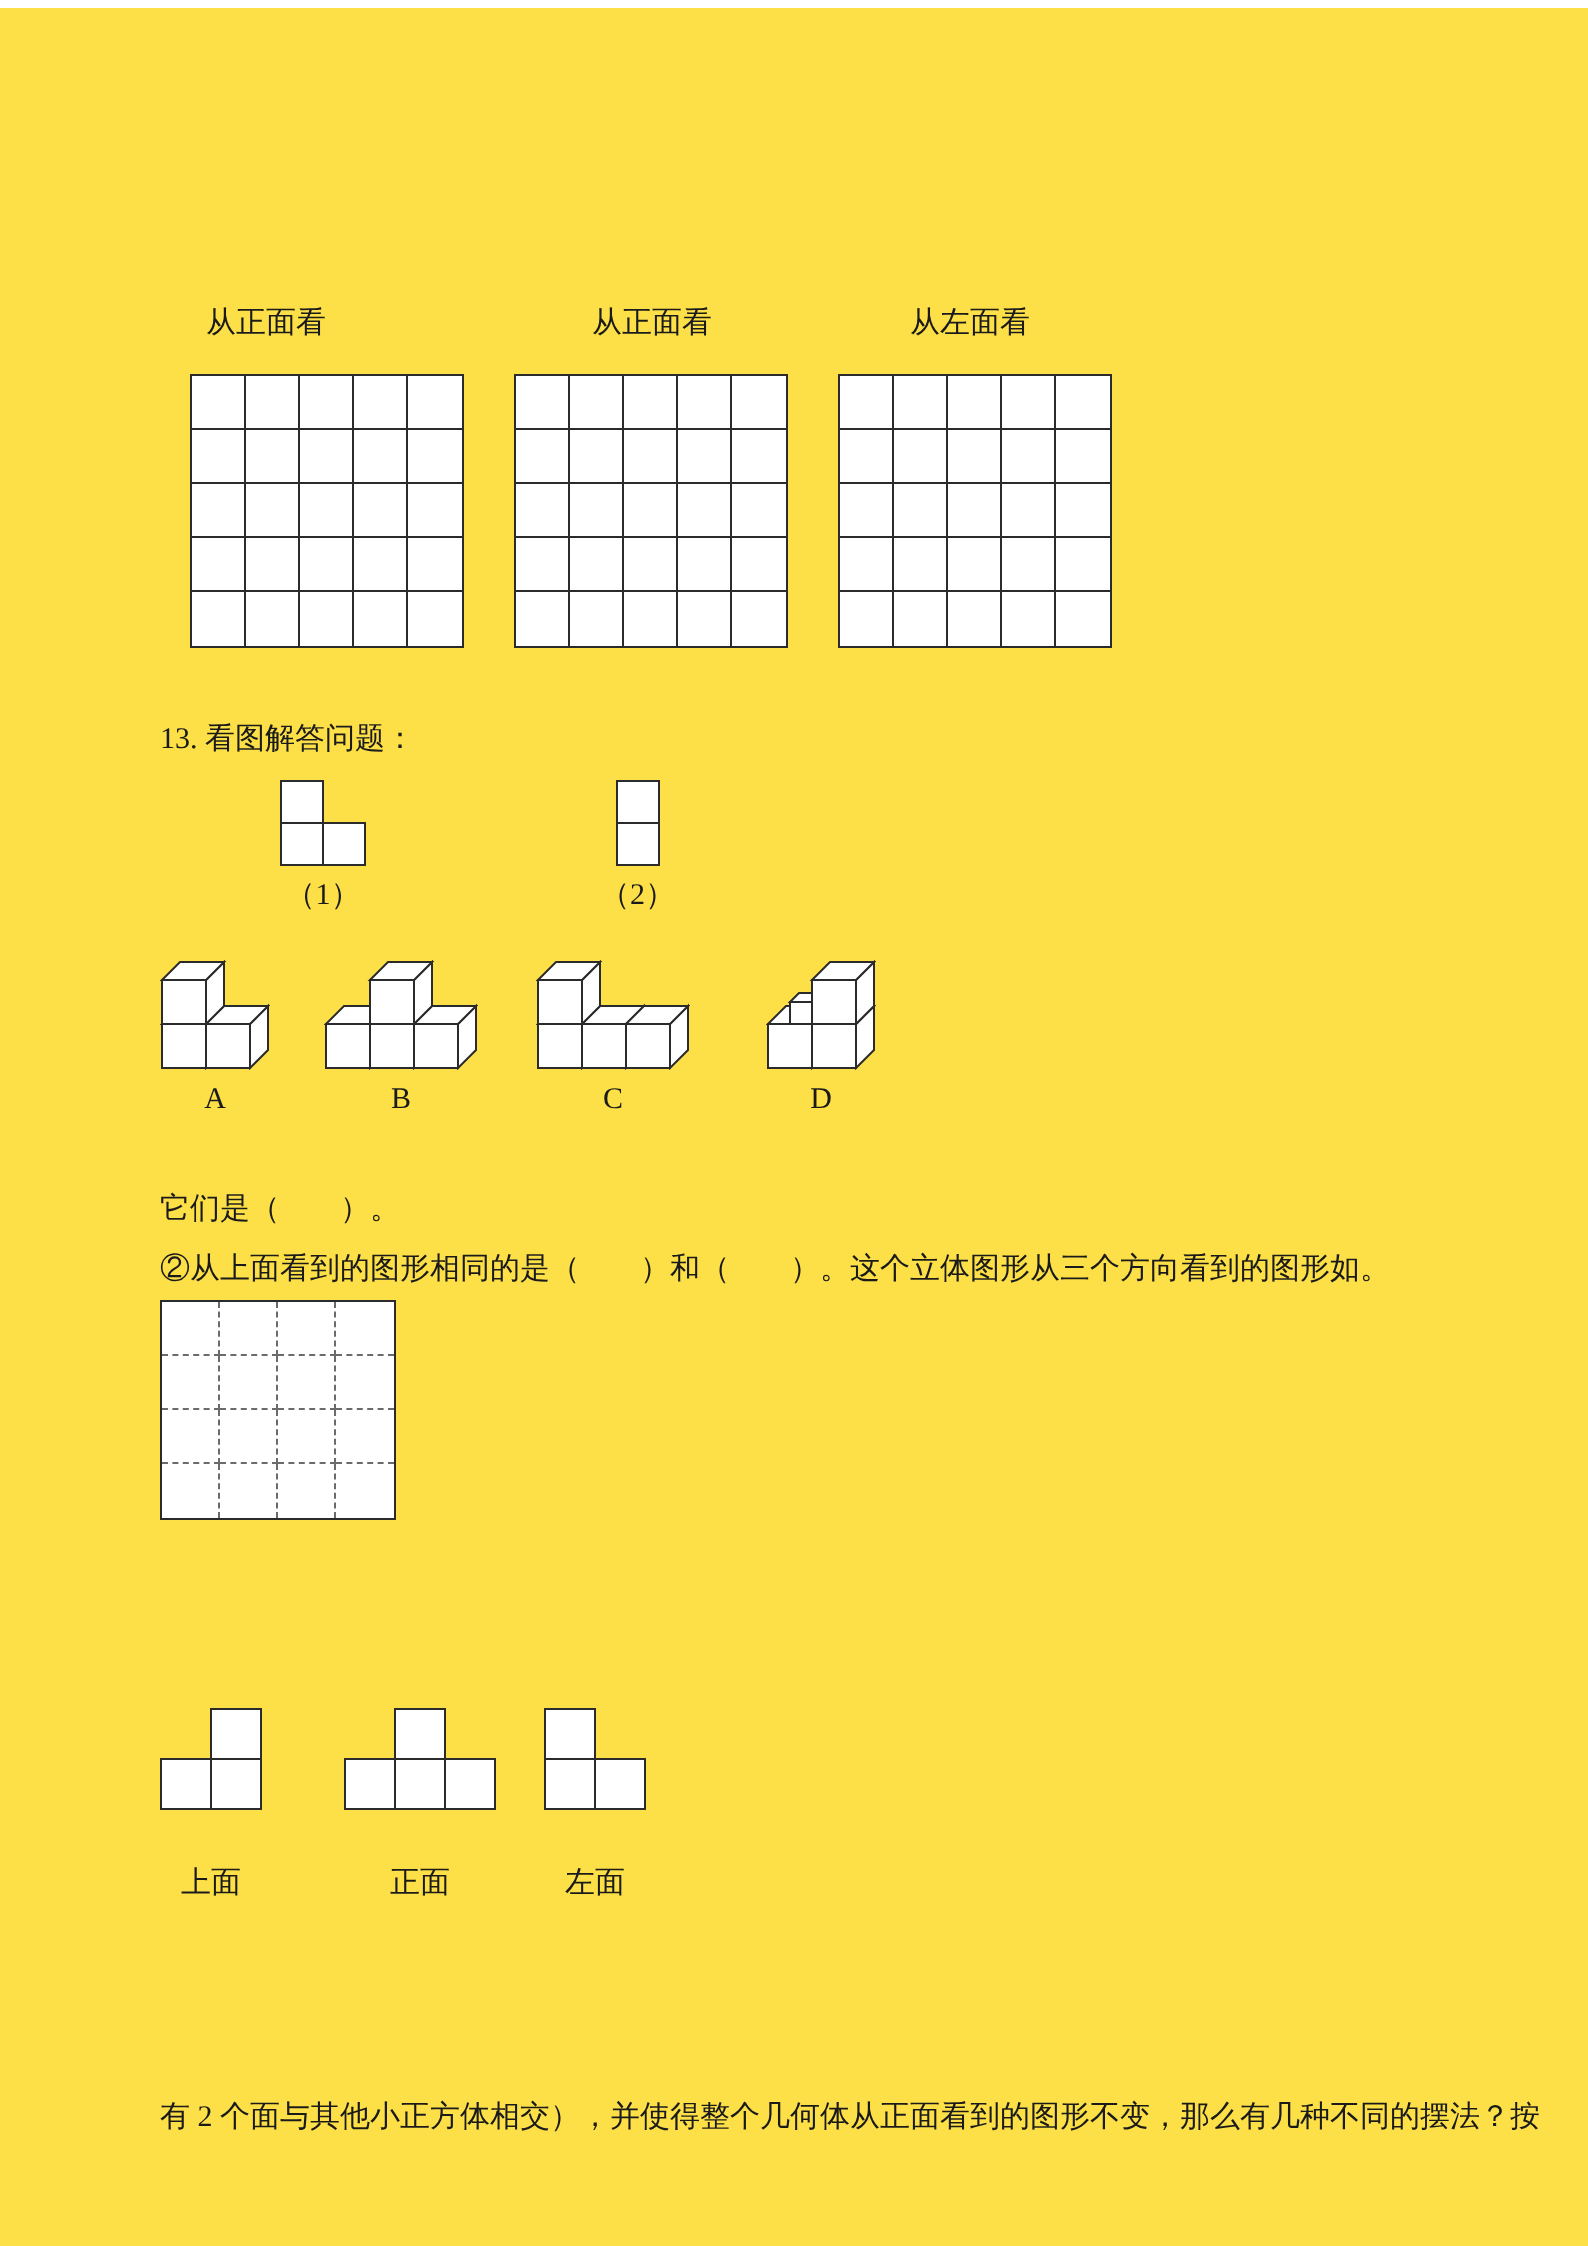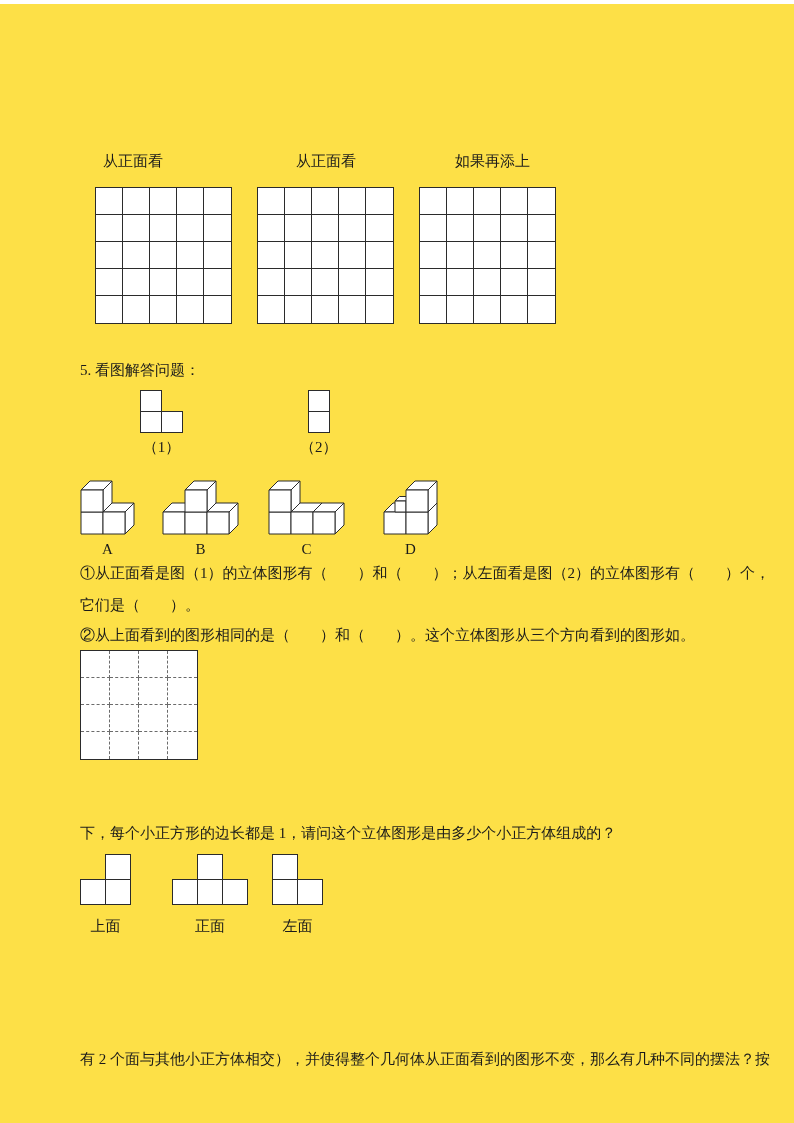--- a/index.html
+++ b/index.html
@@ -17,31 +17,31 @@
   .gc { border-right:1px solid #2b2b2b; border-bottom:1px solid #2b2b2b; }
   .gc.lc { border-right:none; }
   .gc.lr { border-bottom:none; }
   .gc.dash { border-right-style:dashed; border-bottom-style:dashed; border-color:#6b6b6b; }
   .gc.dash.lc { border-right:none; }
   .gc.dash.lr { border-bottom:none; }
   .poly { position:relative; }
   .pcell { position:absolute; background:#fff; border:1px solid #2b2b2b; }
   .figwrap { display:flex; flex-direction:column; align-items:center; gap:5px; }
   .figwrap.cubes { gap:2px; }
-  .figwrap.views { gap:12px; }
+  .figwrap.views { gap:27px; }
   .cface { fill:#ffffff; stroke:#2b2b2b; stroke-width:1; }
 </style>
 </head>
 <body>
 
 <div class="page">
 
   <div class="abs lbl" style="left:103px;top:148px">从正面看</div>
   <div class="abs lbl" style="left:296px;top:148px">从正面看</div>
-  <div class="abs lbl" style="left:455px;top:148px">如果再添上</div>
+  <div class="abs lbl" style="left:455px;top:148px">从左面看</div>
 
   <div class="abs vgrid" style="left: 95px; top: 183px; grid-template-columns: repeat(5, 27px); grid-template-rows: repeat(5, 27px);">
       <div class="gc"></div>
       <div class="gc"></div>
       <div class="gc"></div>
       <div class="gc"></div>
       <div class="gc lc"></div>
       <div class="gc"></div>
       <div class="gc"></div>
       <div class="gc"></div>
@@ -111,21 +111,21 @@
       <div class="gc"></div>
       <div class="gc"></div>
       <div class="gc lc"></div>
       <div class="gc lr"></div>
       <div class="gc lr"></div>
       <div class="gc lr"></div>
       <div class="gc lr"></div>
       <div class="gc lc lr"></div>
     </div>
 
-  <div class="abs txt" style="left:80px;top:355px">5. 看图解答问题：</div>
+  <div class="abs txt" style="left:80px;top:355px">13. 看图解答问题：</div>
 
   <div class="abs figwrap" style="left:140px;top:386px">
     <div class="poly" style="width: 43px; height: 43px;">
         <div class="pcell" style="left: 0px; top: 0px; width: 22px; height: 22px;"></div>
         <div class="pcell" style="left: 0px; top: 21px; width: 22px; height: 22px;"></div>
         <div class="pcell" style="left: 21px; top: 21px; width: 22px; height: 22px;"></div>
       </div>
     <div class="lbl">（1）</div>
   </div>
   <div class="abs figwrap" style="left:300px;top:386px">
@@ -195,21 +195,20 @@
           <polygon points="23,21 27.5,16.5 27.5,27.5 23,32" class="cface"></polygon>
           <polygon points="12,21 16.5,16.5 27.5,16.5 23,21" class="cface"></polygon>
           <polygon points="12,21 23,21 23,32 12,32" class="cface"></polygon>
           <polygon points="45,10 54,1 54,23 45,32" class="cface"></polygon>
           <polygon points="23,10 32,1 54,1 45,10" class="cface"></polygon>
           <polygon points="23,10 45,10 45,32 23,32" class="cface"></polygon>
         </svg></div>
     <div class="lbl">D</div>
   </div>
 
-  <div class="abs txt" style="left:80px;top:558px">①从正面看是图（1）的立体图形有（　　）和（　　）；从左面看是图（2）的立体图形有（　　）个，</div>
   <div class="abs txt" style="left:80px;top:590px">它们是（　　）。</div>
   <div class="abs txt" style="left:80px;top:620px">②从上面看到的图形相同的是（　　）和（　　）。这个立体图形从三个方向看到的图形如。</div>
 
   <div class="abs vgrid" style="left: 80px; top: 646px; grid-template-columns: repeat(4, 29px); grid-template-rows: repeat(4, 27px);">
       <div class="gc dash"></div>
       <div class="gc dash"></div>
       <div class="gc dash"></div>
       <div class="gc dash lc"></div>
       <div class="gc dash"></div>
       <div class="gc dash"></div>
@@ -218,21 +217,20 @@
       <div class="gc dash"></div>
       <div class="gc dash"></div>
       <div class="gc dash"></div>
       <div class="gc dash lc"></div>
       <div class="gc dash lr"></div>
       <div class="gc dash lr"></div>
       <div class="gc dash lr"></div>
       <div class="gc dash lc lr"></div>
     </div>
 
-  <div class="abs txt" style="left:80px;top:818px">下，每个小正方形的边长都是 1，请问这个立体图形是由多少个小正方体组成的？</div>
 
   <div class="abs figwrap views" style="left:80px;top:850px">
     <div class="poly" style="width: 51px; height: 51px;">
         <div class="pcell" style="left: 25px; top: 0px; width: 26px; height: 26px;"></div>
         <div class="pcell" style="left: 0px; top: 25px; width: 26px; height: 26px;"></div>
         <div class="pcell" style="left: 25px; top: 25px; width: 26px; height: 26px;"></div>
       </div>
     <div class="lbl">上面</div>
   </div>
   <div class="abs figwrap views" style="left:172px;top:850px">

